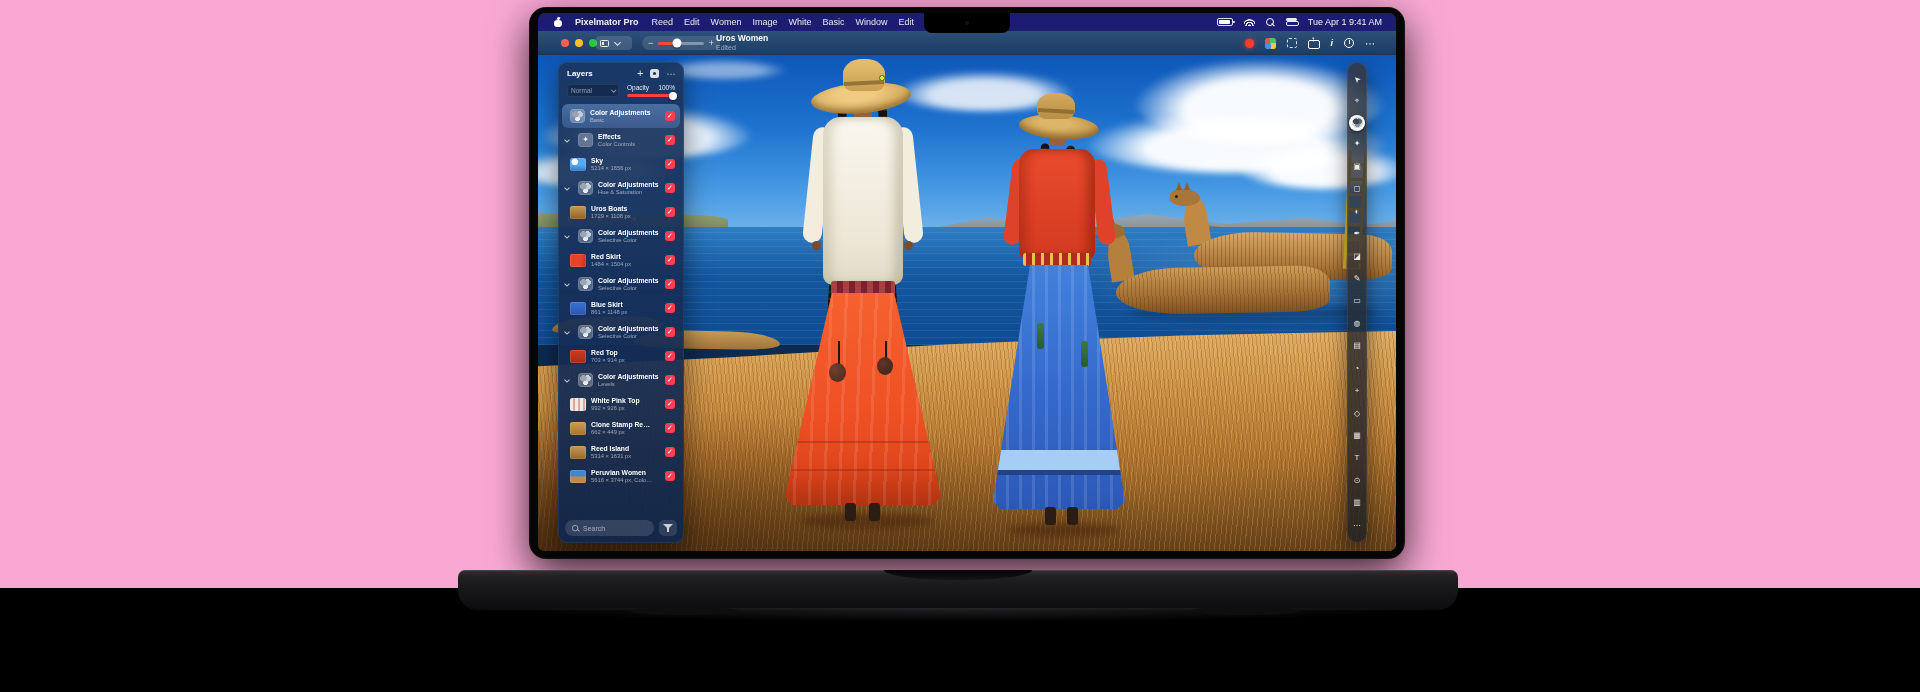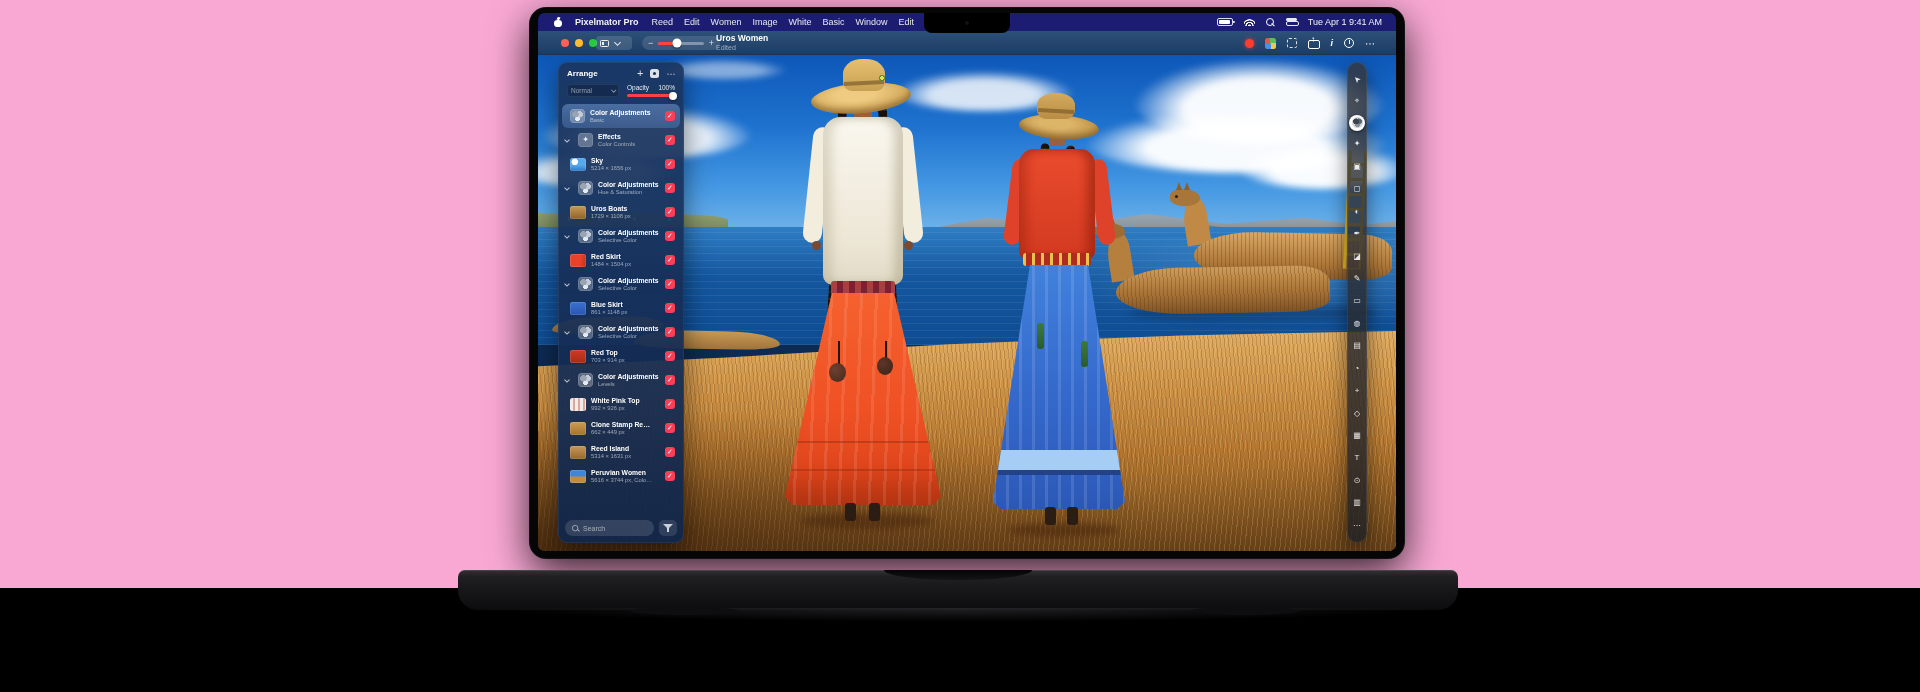--- a/index.html
+++ b/index.html
@@ -512,21 +512,21 @@
           <div class="hat-brim"></div>
           <div class="hat-crown"></div>
           <div class="hat-band"></div>
         </div>
 
         <div class="vignette"></div>
       </div>
 
       <div class="layers-panel">
         <div class="lp-header">
-          <span class="lp-title">Arrange</span>
+          <span class="lp-title">Layers</span>
           <span class="lp-header-icons">
             <span class="lp-plus">+</span>
             <span class="lp-filter-sq"></span>
             <span class="lp-more">⋯</span>
           </span>
         </div>
         <div class="lp-controls">
           <div class="blend-select">
             <span>Normal</span>
             <span class="chev"></span>

